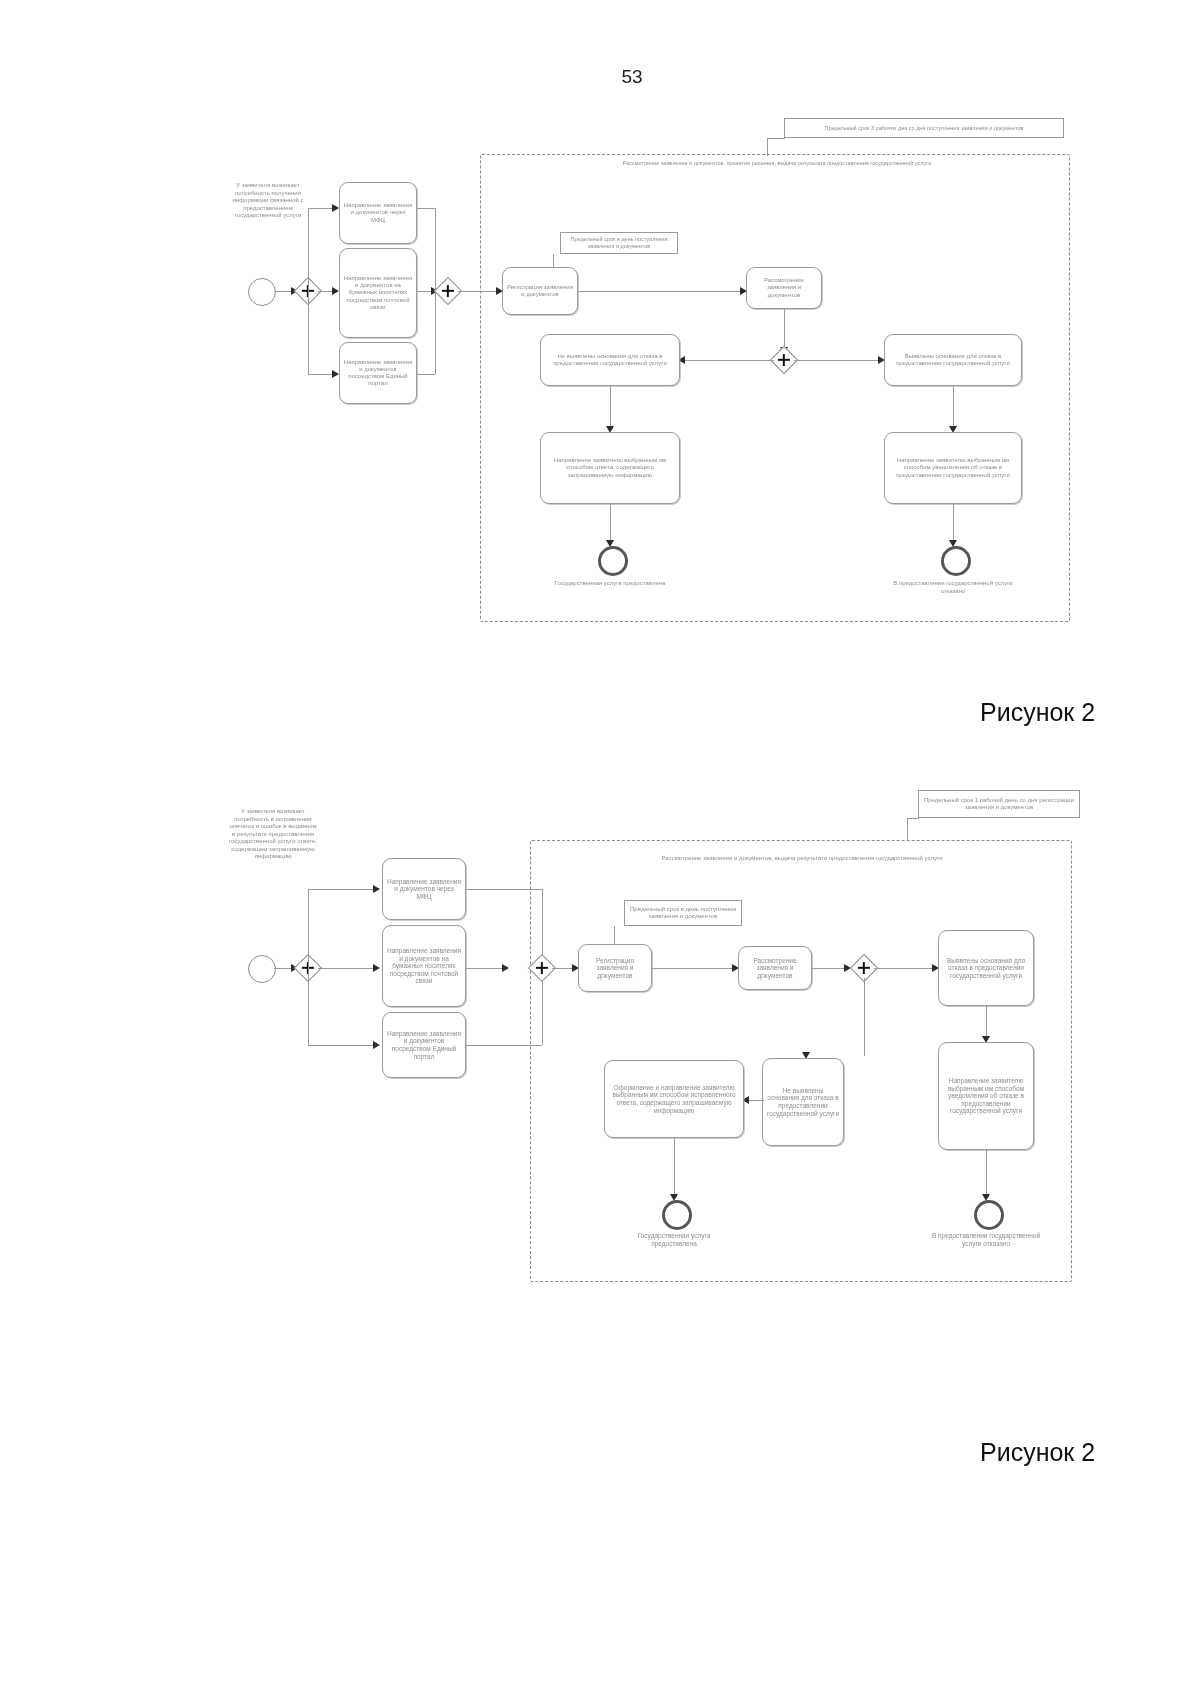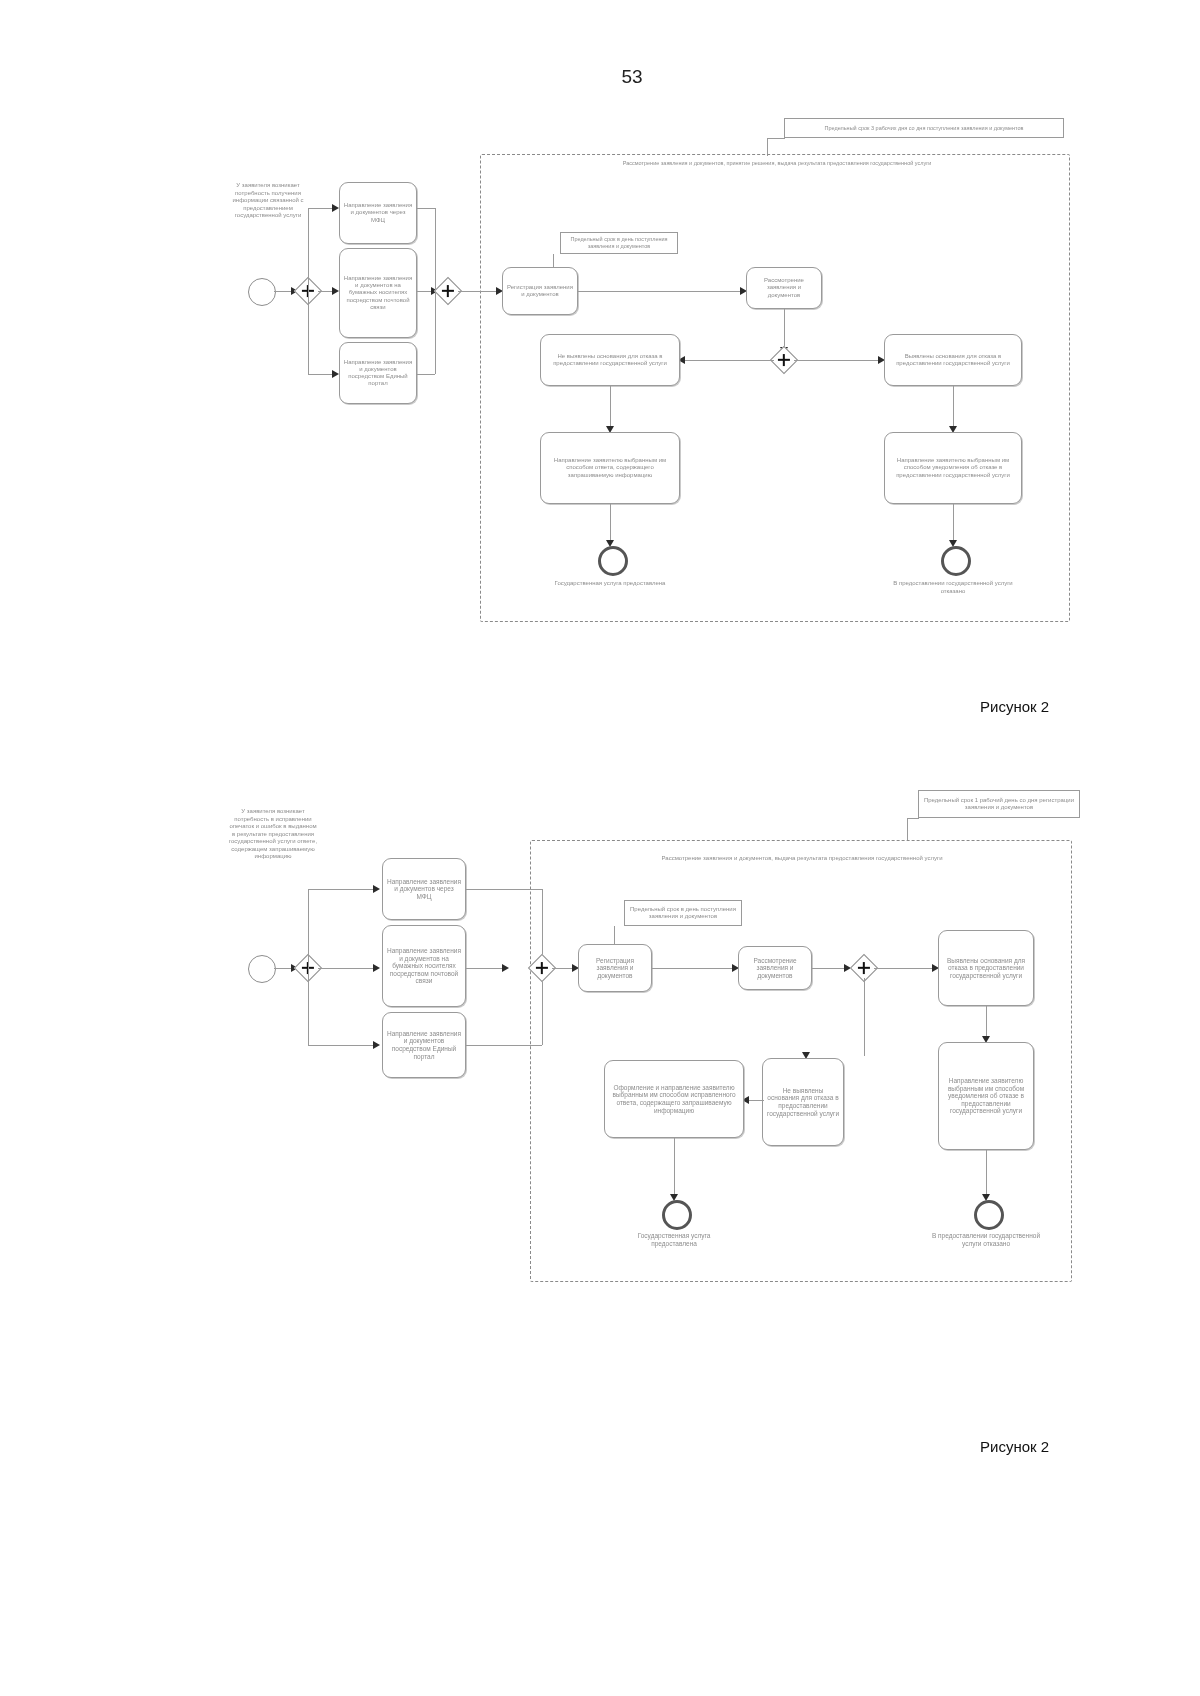--- a/index.html
+++ b/index.html
@@ -2,21 +2,21 @@
 <html><head>
 <meta charset="utf-8">
 <title>Page 53 — BPMN diagrams</title>
 <style>
   html,body{margin:0;padding:0;background:#fff;}
   body{width:1200px;height:1696px;font-family:"Liberation Sans",sans-serif;color:#000;position:relative;overflow:hidden;}
   .page{position:relative;width:1200px;height:1696px;background:#fff;margin-left:32px;}
 
   .page-number{position:absolute;top:66px;left:0;width:1200px;text-align:center;font-size:19px;color:#222;}
 
-  .fig-caption{position:absolute;font-size:15px;color:#111;}
+  .fig-caption{position:absolute;font-size:25px;color:#111;}
 
   
   .diagram{position:absolute;}
 
   .pool{position:absolute;border:1px dashed #8a8a8a;border-radius:2px;}
   .pool-title{position:absolute;text-align:center;color:#8d8d8d;line-height:1.25;}
 
   .task{position:absolute;border:1px solid #9a9a9a;border-radius:9px;background:#fff;
         display:flex;align-items:center;justify-content:center;text-align:center;
         color:#8d8d8d;line-height:1.18;padding:2px 3px;box-sizing:border-box;

